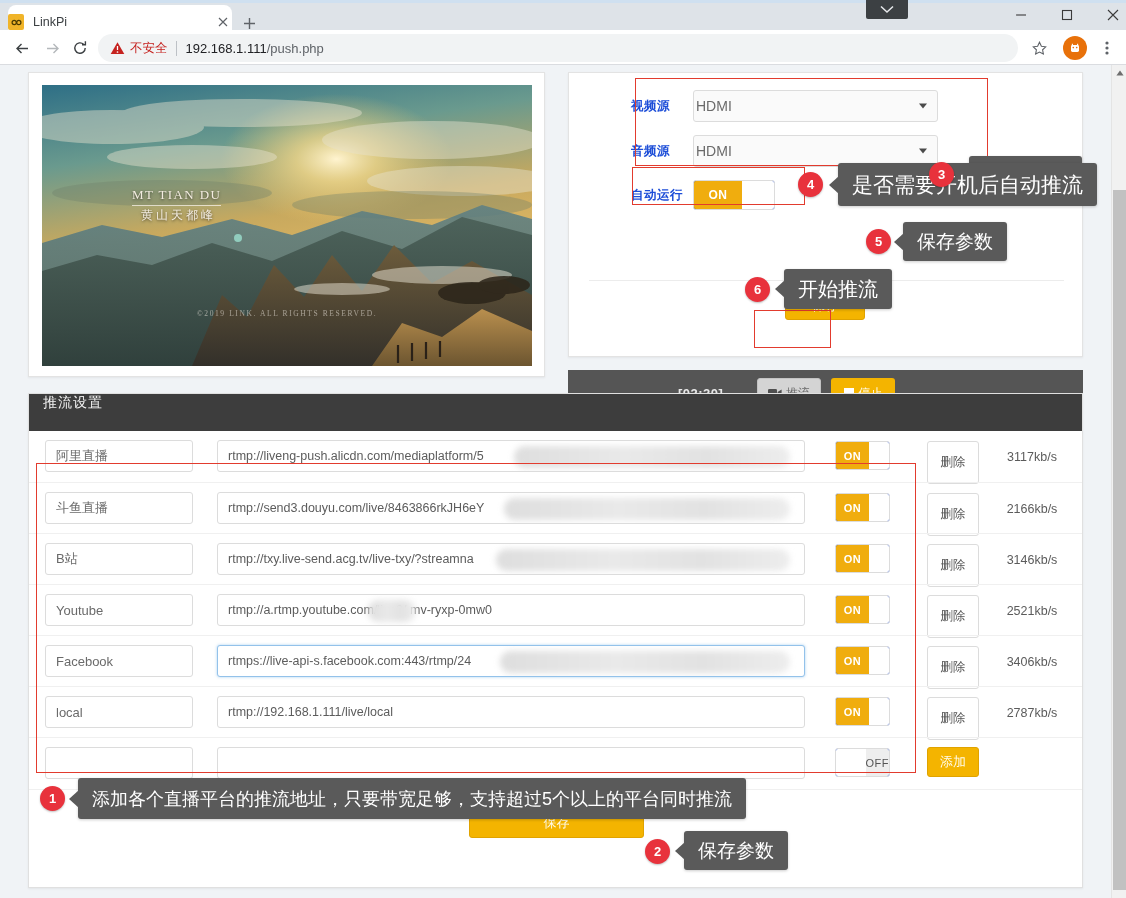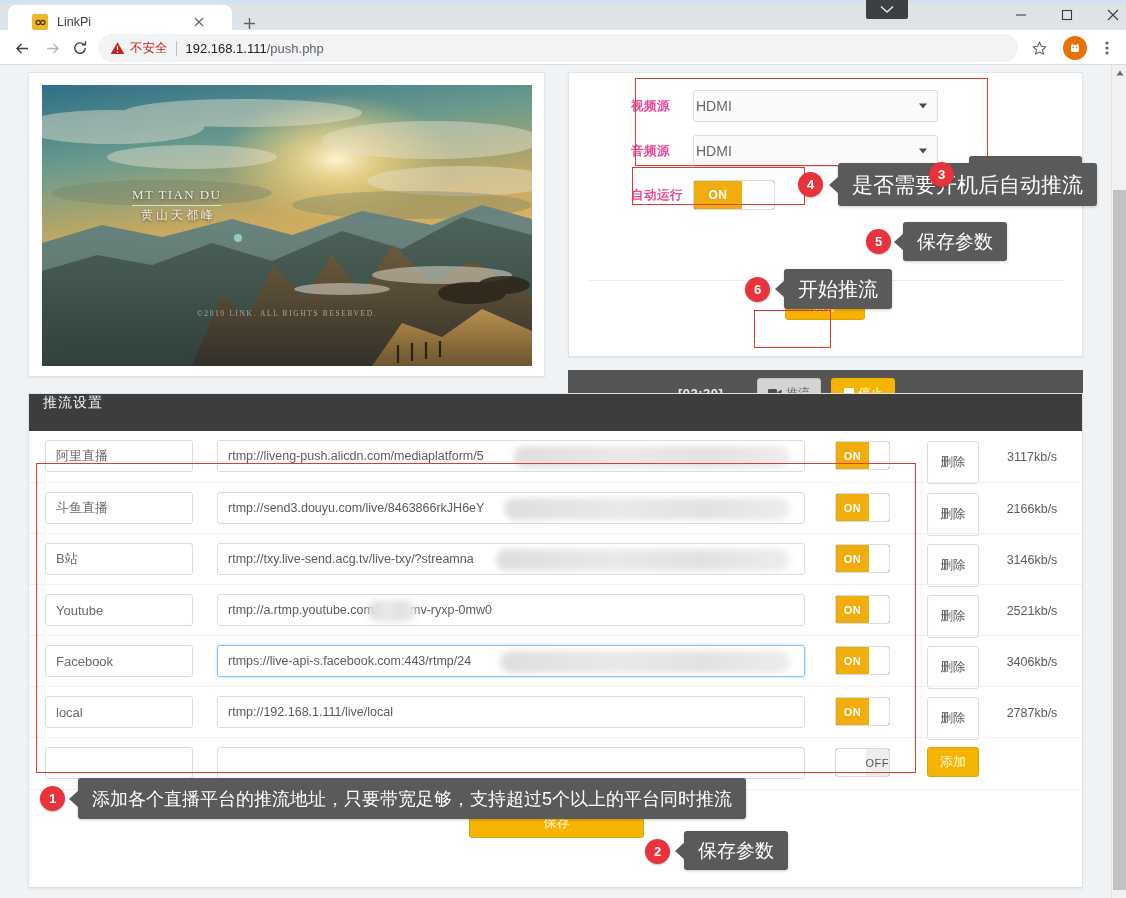--- a/index.html
+++ b/index.html
@@ -35,21 +35,21 @@
   #win-min { left: 998px; }
   #win-max { left: 1044px; }
   #win-close { left: 1090px; }
 
   .tabstrip {
     position: absolute; left: 0; top: 3px; width: 1126px; height: 36px;
   }
   .tab {
     position: absolute; left: 8px; top: 2px; width: 224px; height: 34px;
     background: #ffffff; border-radius: 8px 8px 0 0;
-    display: flex; align-items: center; padding: 0 24px;
+    display: flex; align-items: center; padding: 0 0;
   }
   .tab-favicon {
     width: 16px; height: 16px; border-radius: 2px; background: #f0b429;
     display: flex; align-items: center; justify-content: center;
     margin-right: 9px; flex: none;
   }
   .tab-title {
     font-size: 12.5px; color: #3c4043; white-space: nowrap;
     overflow: hidden; text-overflow: ellipsis; flex: 1;
   }
@@ -144,21 +144,21 @@
     font-size: 7.5px; letter-spacing: 1.6px; color: rgba(240,235,225,.55);
   }
 
   .settings-card {
     position: absolute; left: 568px; top: 7px; width: 515px; height: 285px;
     background: #fff; border: 1px solid #e3e3e3;
     box-shadow: 0 1px 2px rgba(0,0,0,.06);
   }
   .frow { position: absolute; display: flex; align-items: center; }
   .flabel {
-    width: 62px; font-size: 12.5px; color: #ec4899; font-weight: bold;
+    width: 62px; font-size: 12.5px; color: #1d4ed8; font-weight: bold;
     letter-spacing: .5px;
   }
   .fselect {
     width: 245px; height: 32px; background: #fafafa;
     border: 1px solid #dcdcdc; border-radius: 3px;
     display: flex; align-items: center; padding: 0 8px 0 2px;
     font-size: 14px; color: #6a6a6a; position: relative;
   }
   .fselect .caret {
     position: absolute; right: 10px; top: 50%; transform: translateY(-50%);

